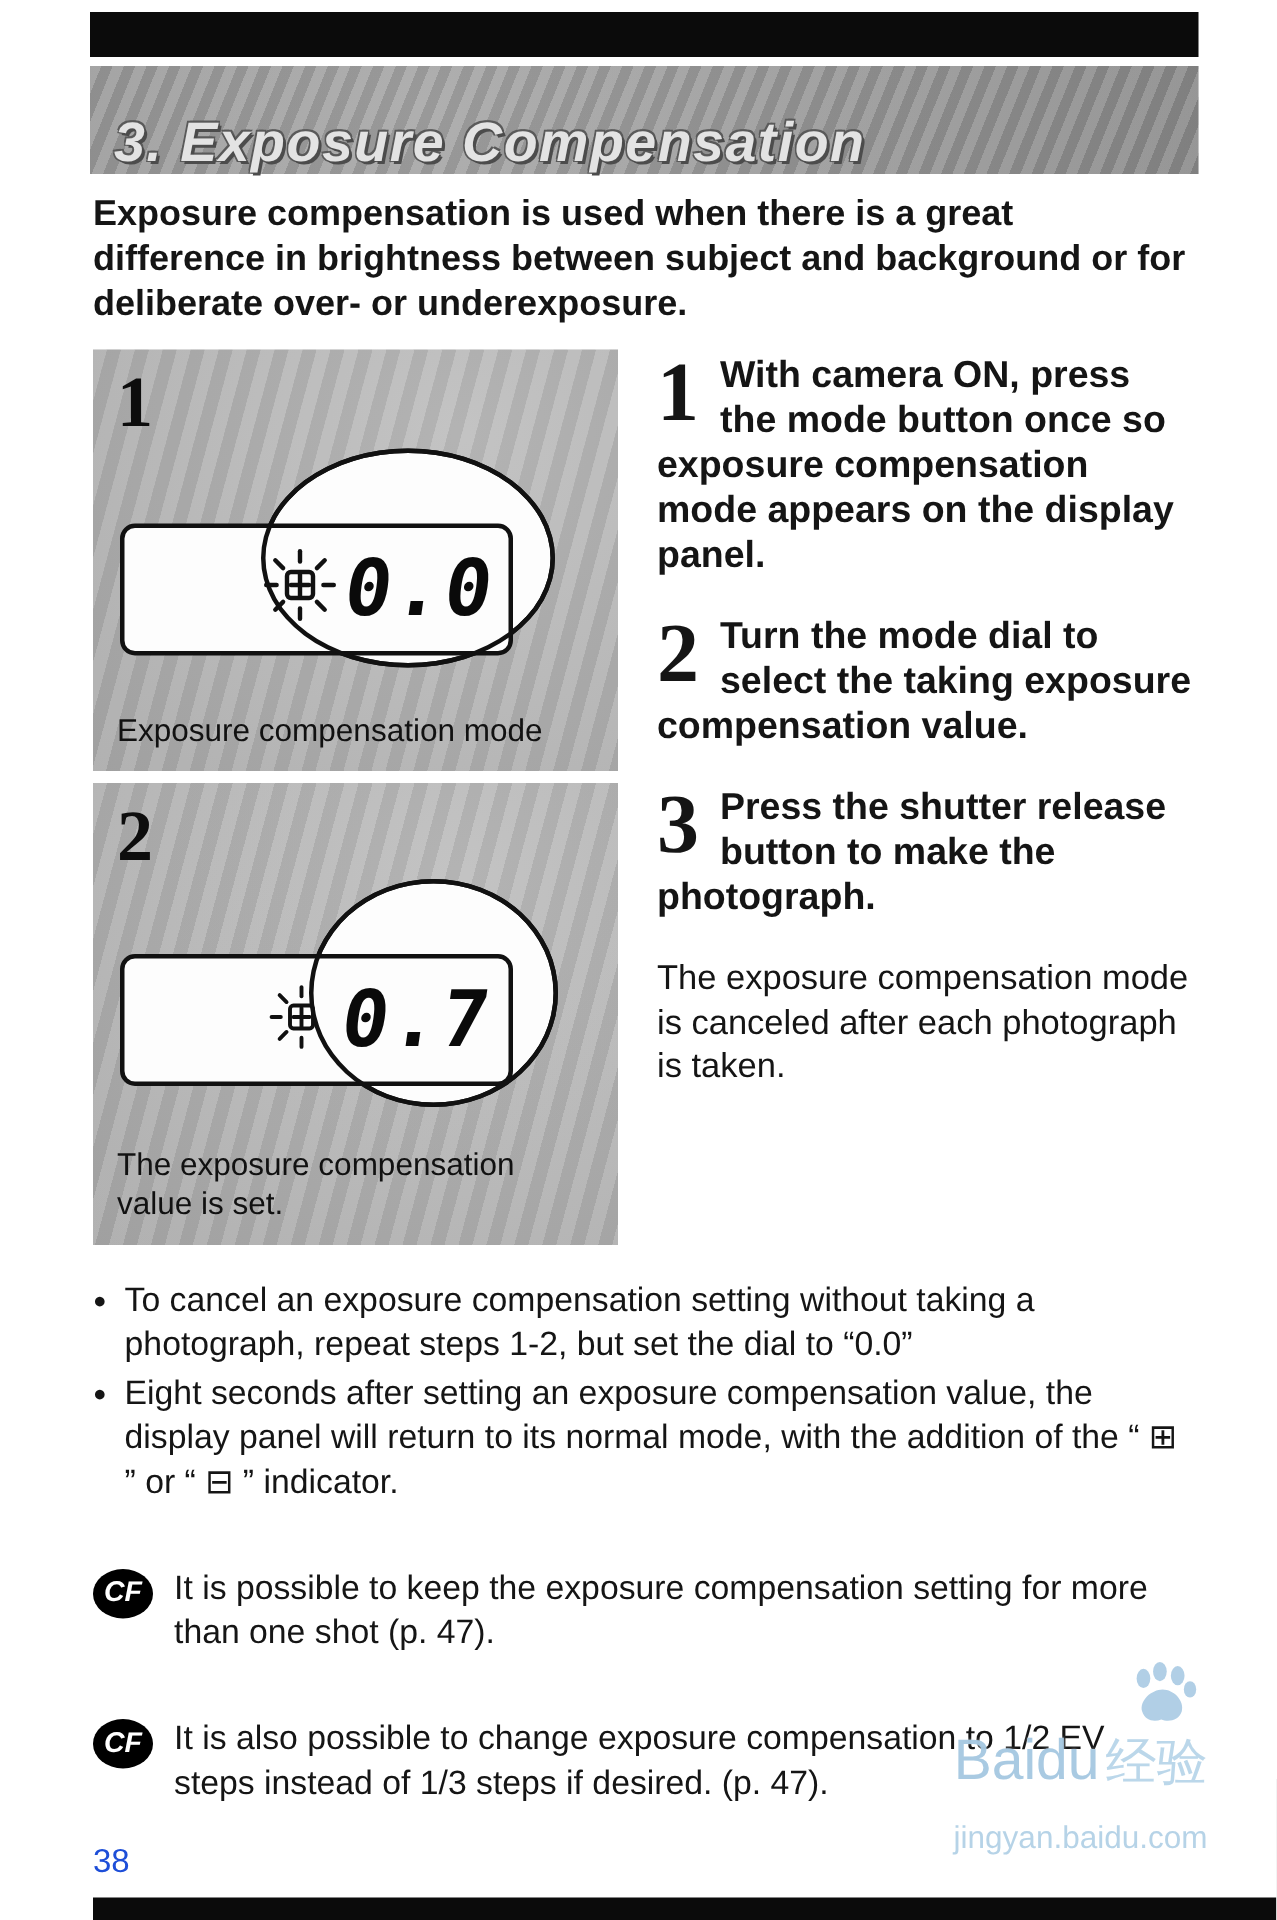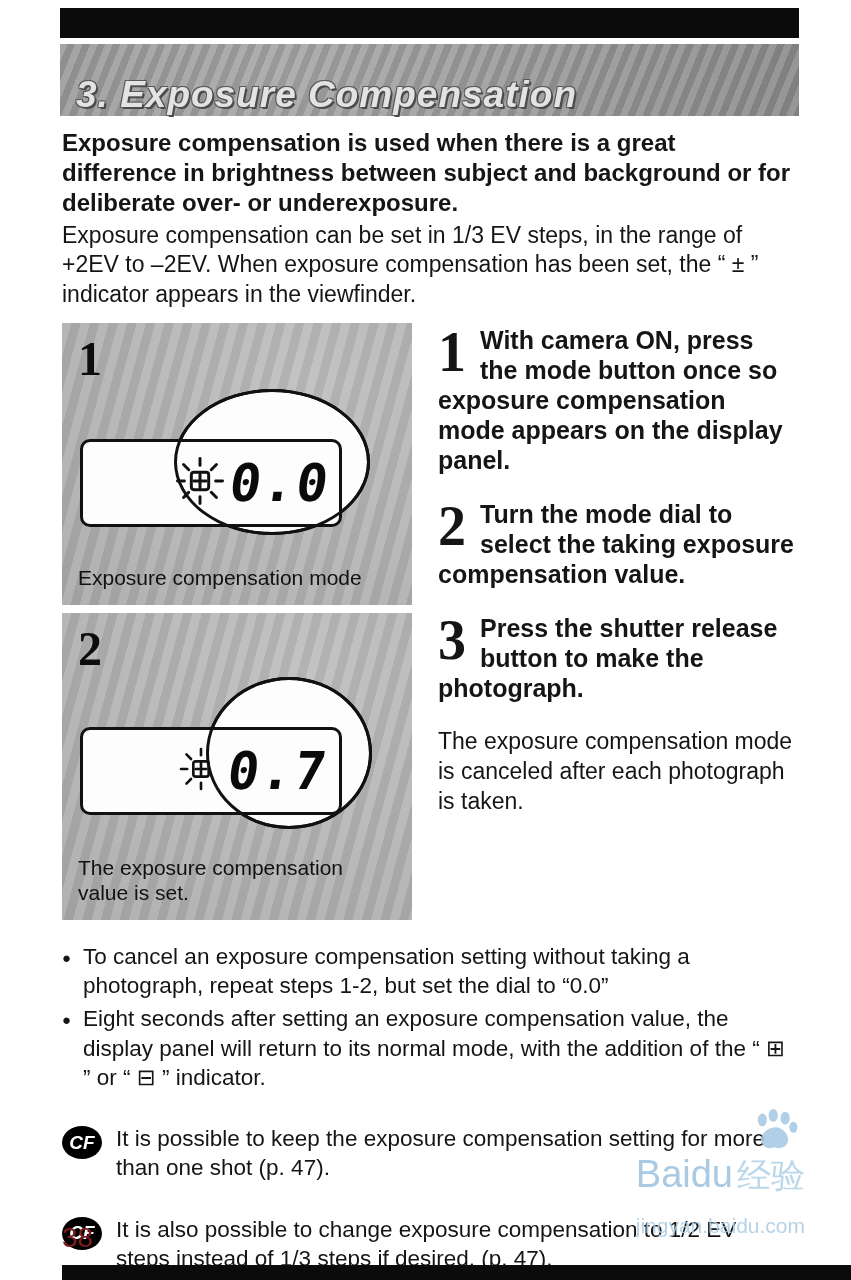--- a/index.html
+++ b/index.html
@@ -105,33 +105,33 @@
     margin: 5px 14px 2px 0;
   }
   .steps-note { font-size: 23px; font-weight: 400; line-height: 1.3; margin-top: 4px; }
 
   
   .bullets { clear: both; margin-top: 22px; }
   .bullet { display: flex; gap: 12px; font-size: 22.5px; line-height: 1.3; margin-bottom: 4px; }
   .bullet .dot { flex: none; font-size: 15px; padding-top: 6px; }
 
   
-  .cf { display: flex; gap: 14px; margin-top: 32px; align-items: flex-start; }
+  .cf { display: flex; gap: 14px; margin-top: 42px; align-items: flex-start; }
   .cf-badge {
     flex: none; width: 40px; height: 33px; margin-top: 2px;
     background: #000; border-radius: 50%;
     color: #fff; font-weight: 700; font-style: italic; font-size: 19px;
     display: flex; align-items: center; justify-content: center;
   }
   .cf-text { font-size: 22.5px; line-height: 1.3; }
 
   
   .page-number {
     position: absolute; left: 62px; bottom: 26px;
-    font-size: 28px; color: #7f1d1d;
+    font-size: 22px; color: #1d4ed8;
   }
   .bottom-bar {
     position: absolute; left: 62px; right: 0; bottom: 0; height: 15px;
     background: #0b0b0b;
   }
   .watermark {
     position: absolute; right: 46px; bottom: 42px;
     text-align: right;
     user-select: none;
   }
@@ -154,21 +154,20 @@
 
   <div class="top-bar"></div>
 
   <div class="header-band">
     <div class="header-title">3. Exposure Compensation</div>
   </div>
 
   <div class="content">
 
     <p class="intro-bold">Exposure compensation is used when there is a great difference in brightness between subject and background or for deliberate over- or underexposure.</p>
-    <p class="intro-body">Exposure compensation can be set in 1/3 EV steps, in the range of +2EV to –2EV. When exposure compensation has been set, the “ ± ” indicator appears in the viewfinder.</p>
 
     <div class="two-col">
 
       <div class="left-col">
 
         <div class="photo-box f1">
           <div class="fig-num">1</div>
           <div class="lcd">
             <div class="lcd-ellipse-fill"></div>
             <div class="lcd-rect"></div>

